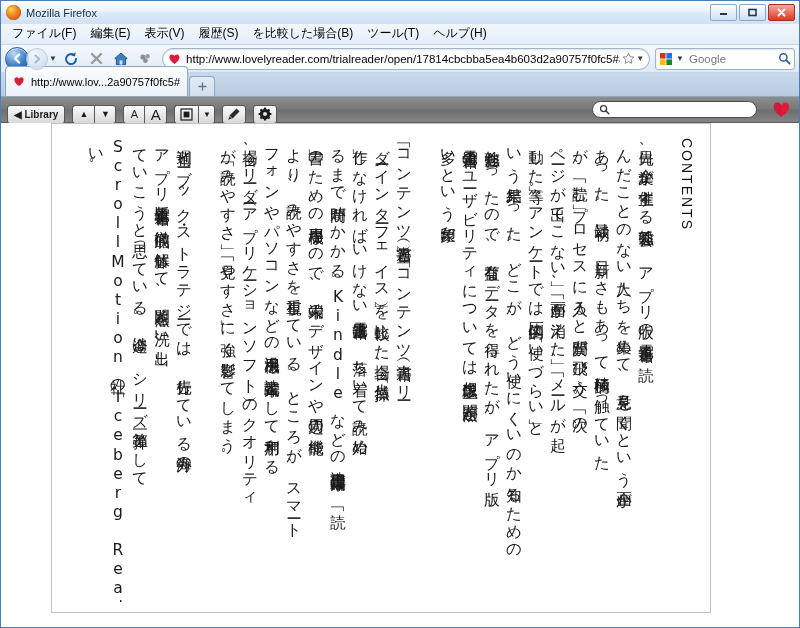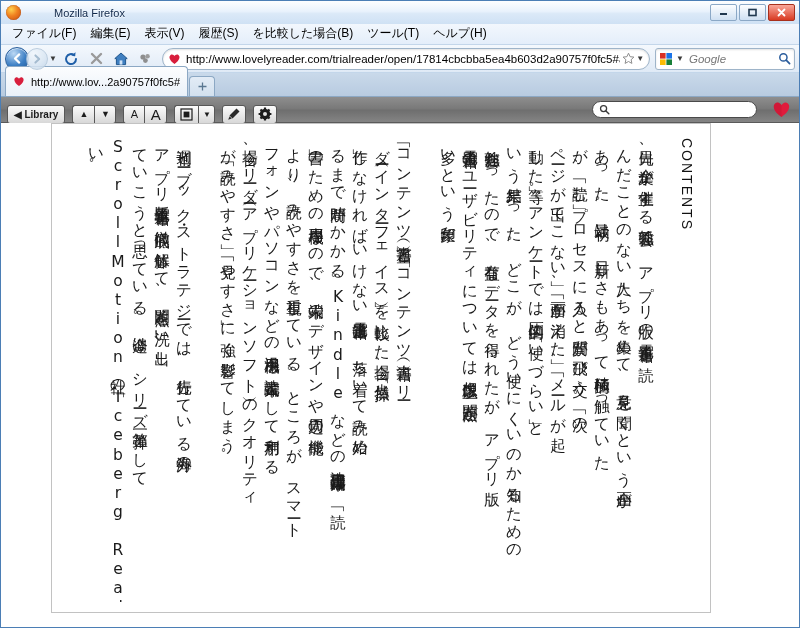--- a/index.html
+++ b/index.html
@@ -20,21 +20,20 @@
     display: flex; flex-direction: column;
   }
 
   
   #titlebar {
     height: 23px; flex: 0 0 23px;
     background: linear-gradient(#fdfeff 0%, #e9f2fc 45%, #dbe9f8 55%, #cfe1f4 100%);
     display: flex; align-items: center;
     padding: 0 2px 0 5px;
     position: relative;
-    gap: 28px;
   }
   #ff-logo {
     width: 15px; height: 15px; margin-right: 5px;
     border-radius: 50%;
     background: radial-gradient(circle at 35% 30%, #ffd24d 0%, #f08020 45%, #c44a10 100%);
     box-shadow: inset 0 0 1px #8a3408;
     flex: 0 0 15px;
   }
   #title-text {
     font-size: 11px; color: #10284a;
@@ -123,21 +122,21 @@
     flex: 0 0 140px; height: 22px;
     background: #fff;
     border: 1px solid #9eb4c9;
     border-radius: 3px;
     display: flex; align-items: center;
     padding: 0 3px;
     box-shadow: inset 0 1px 2px rgba(0,0,0,.12);
   }
   #g-icon { flex: 0 0 16px; display: flex; align-items: center; }
   #search-text {
-    font-size: 11.5px; color: #777; font-style: italic;
+    font-size: 11.5px; color: #777; 
     flex: 1 1 auto; margin-left: 4px;
   }
 
   
   #tabbar {
     height: 24px; flex: 0 0 24px;
     background: linear-gradient(#c9d9ea, #b8cbe0);
     display: flex; align-items: flex-end;
     padding-left: 4px;
     border-bottom: 1px solid #8ca8c4;

